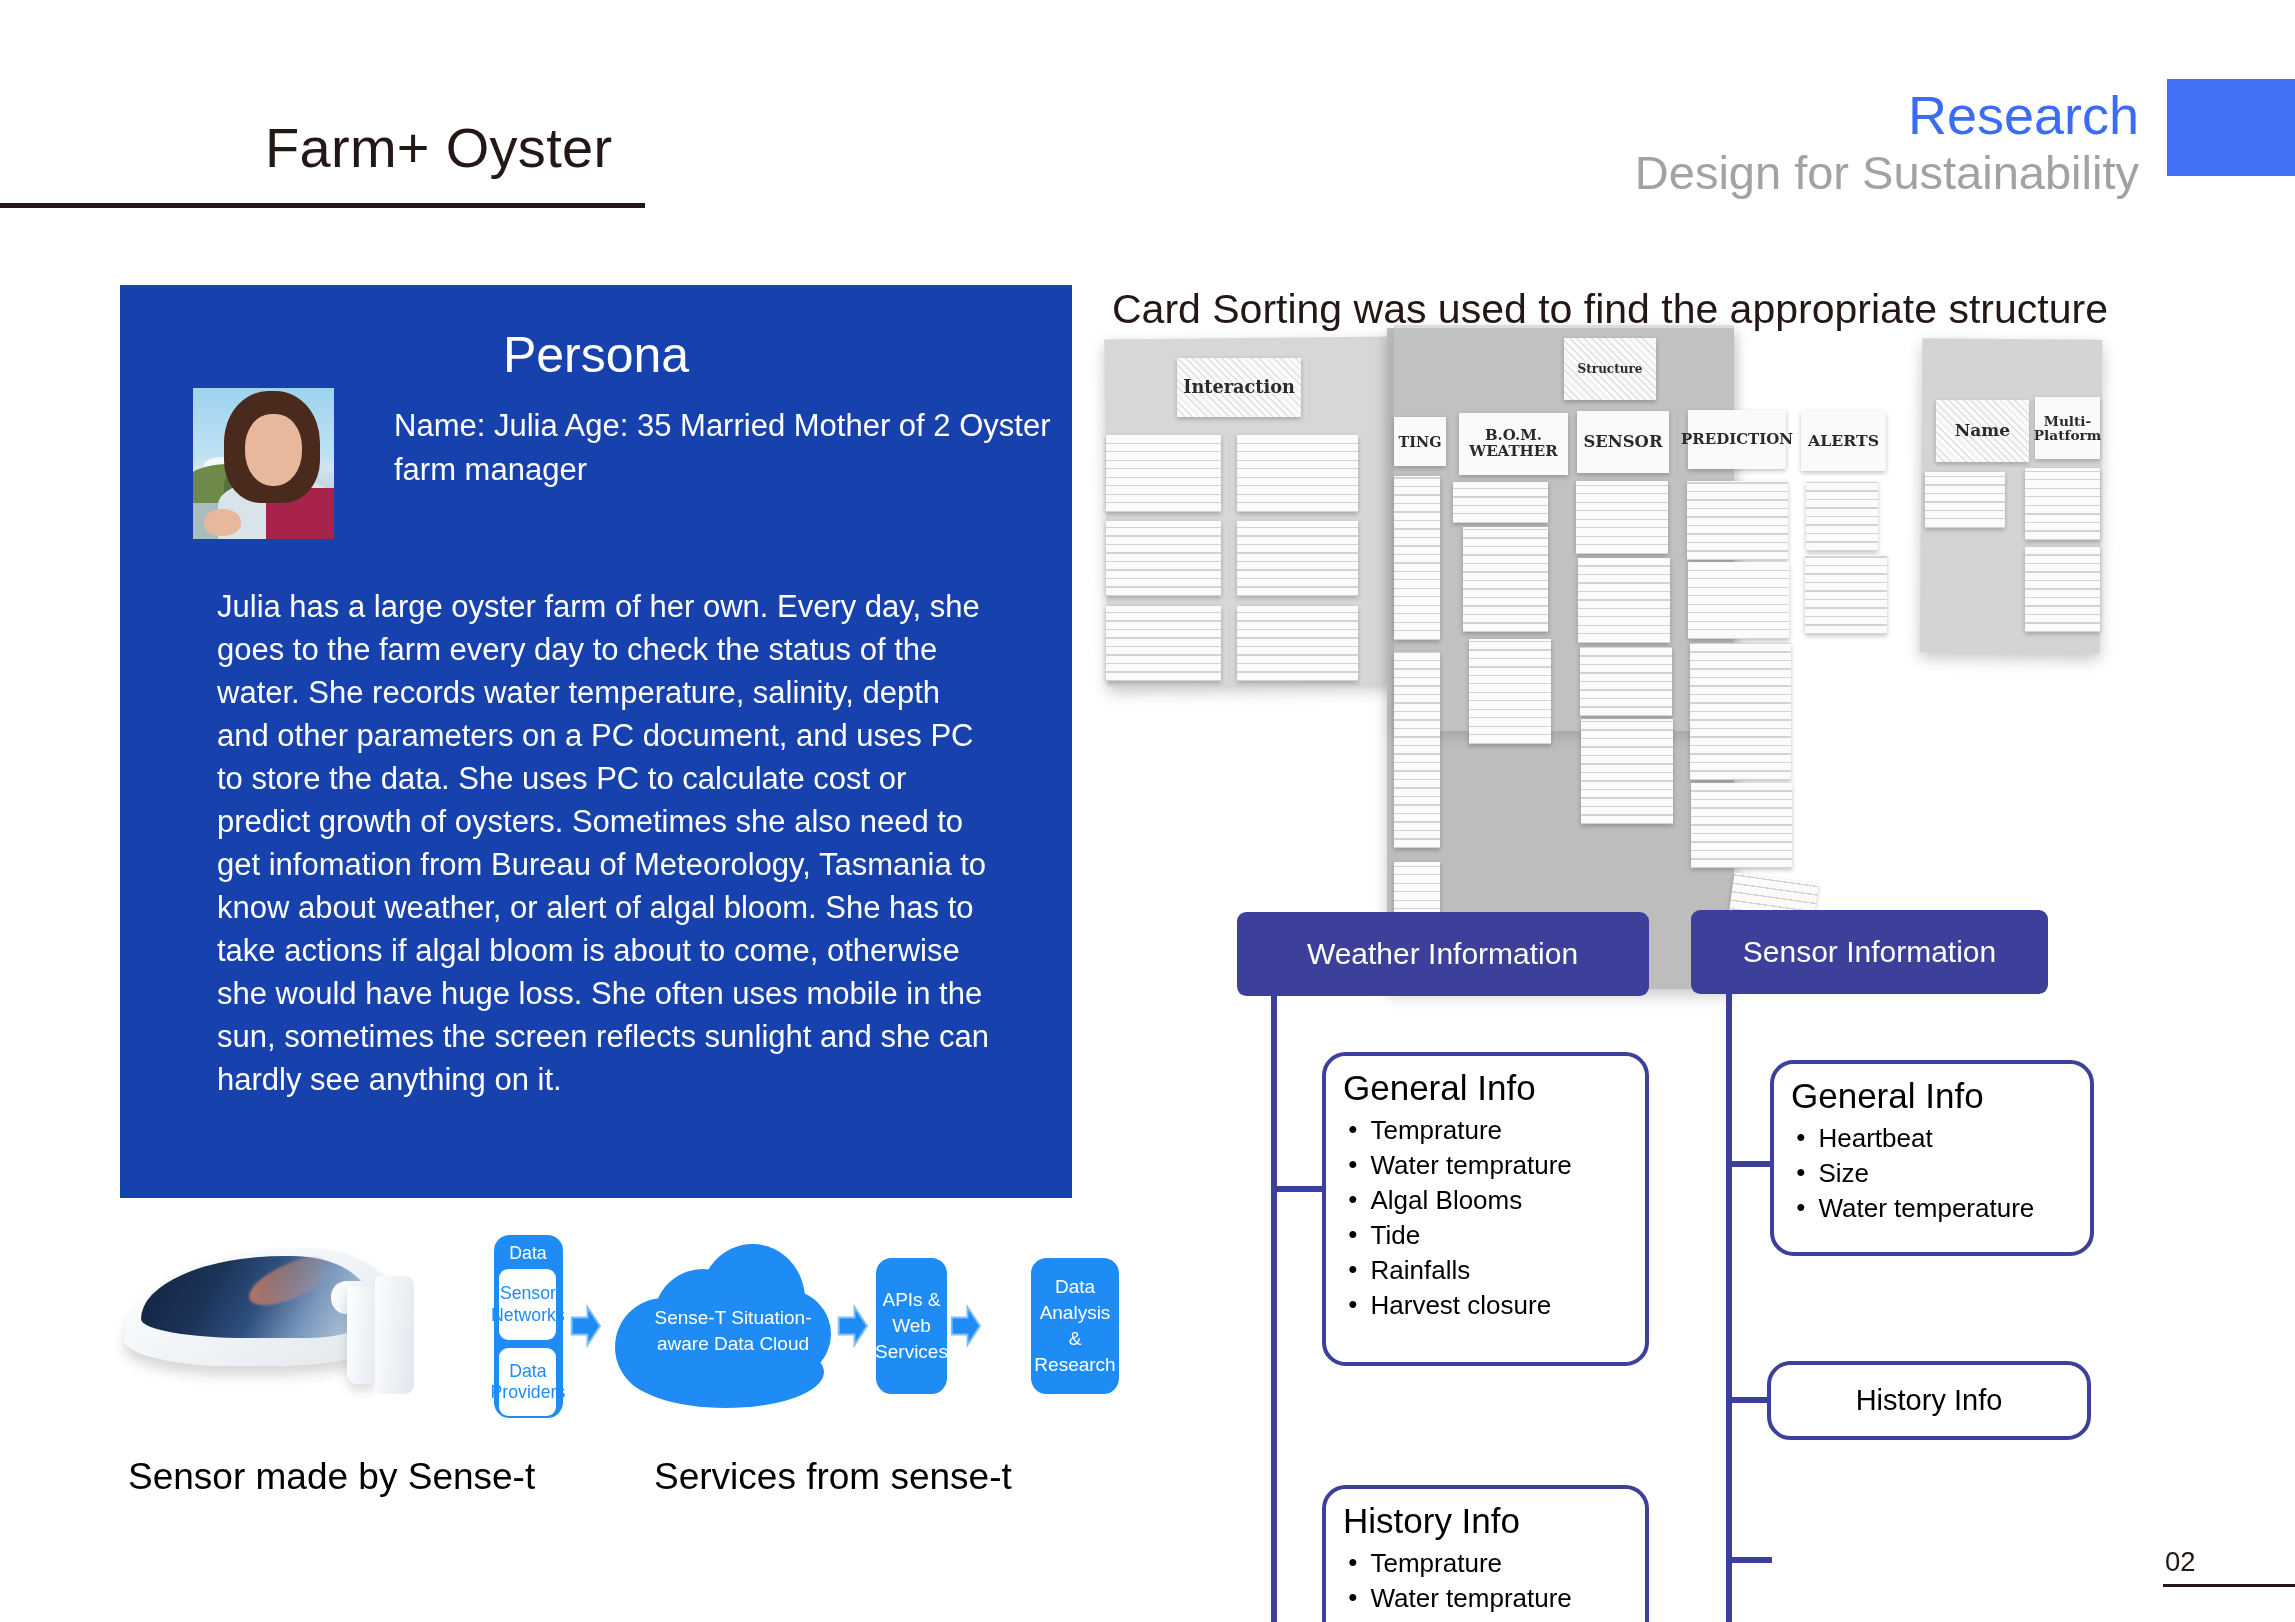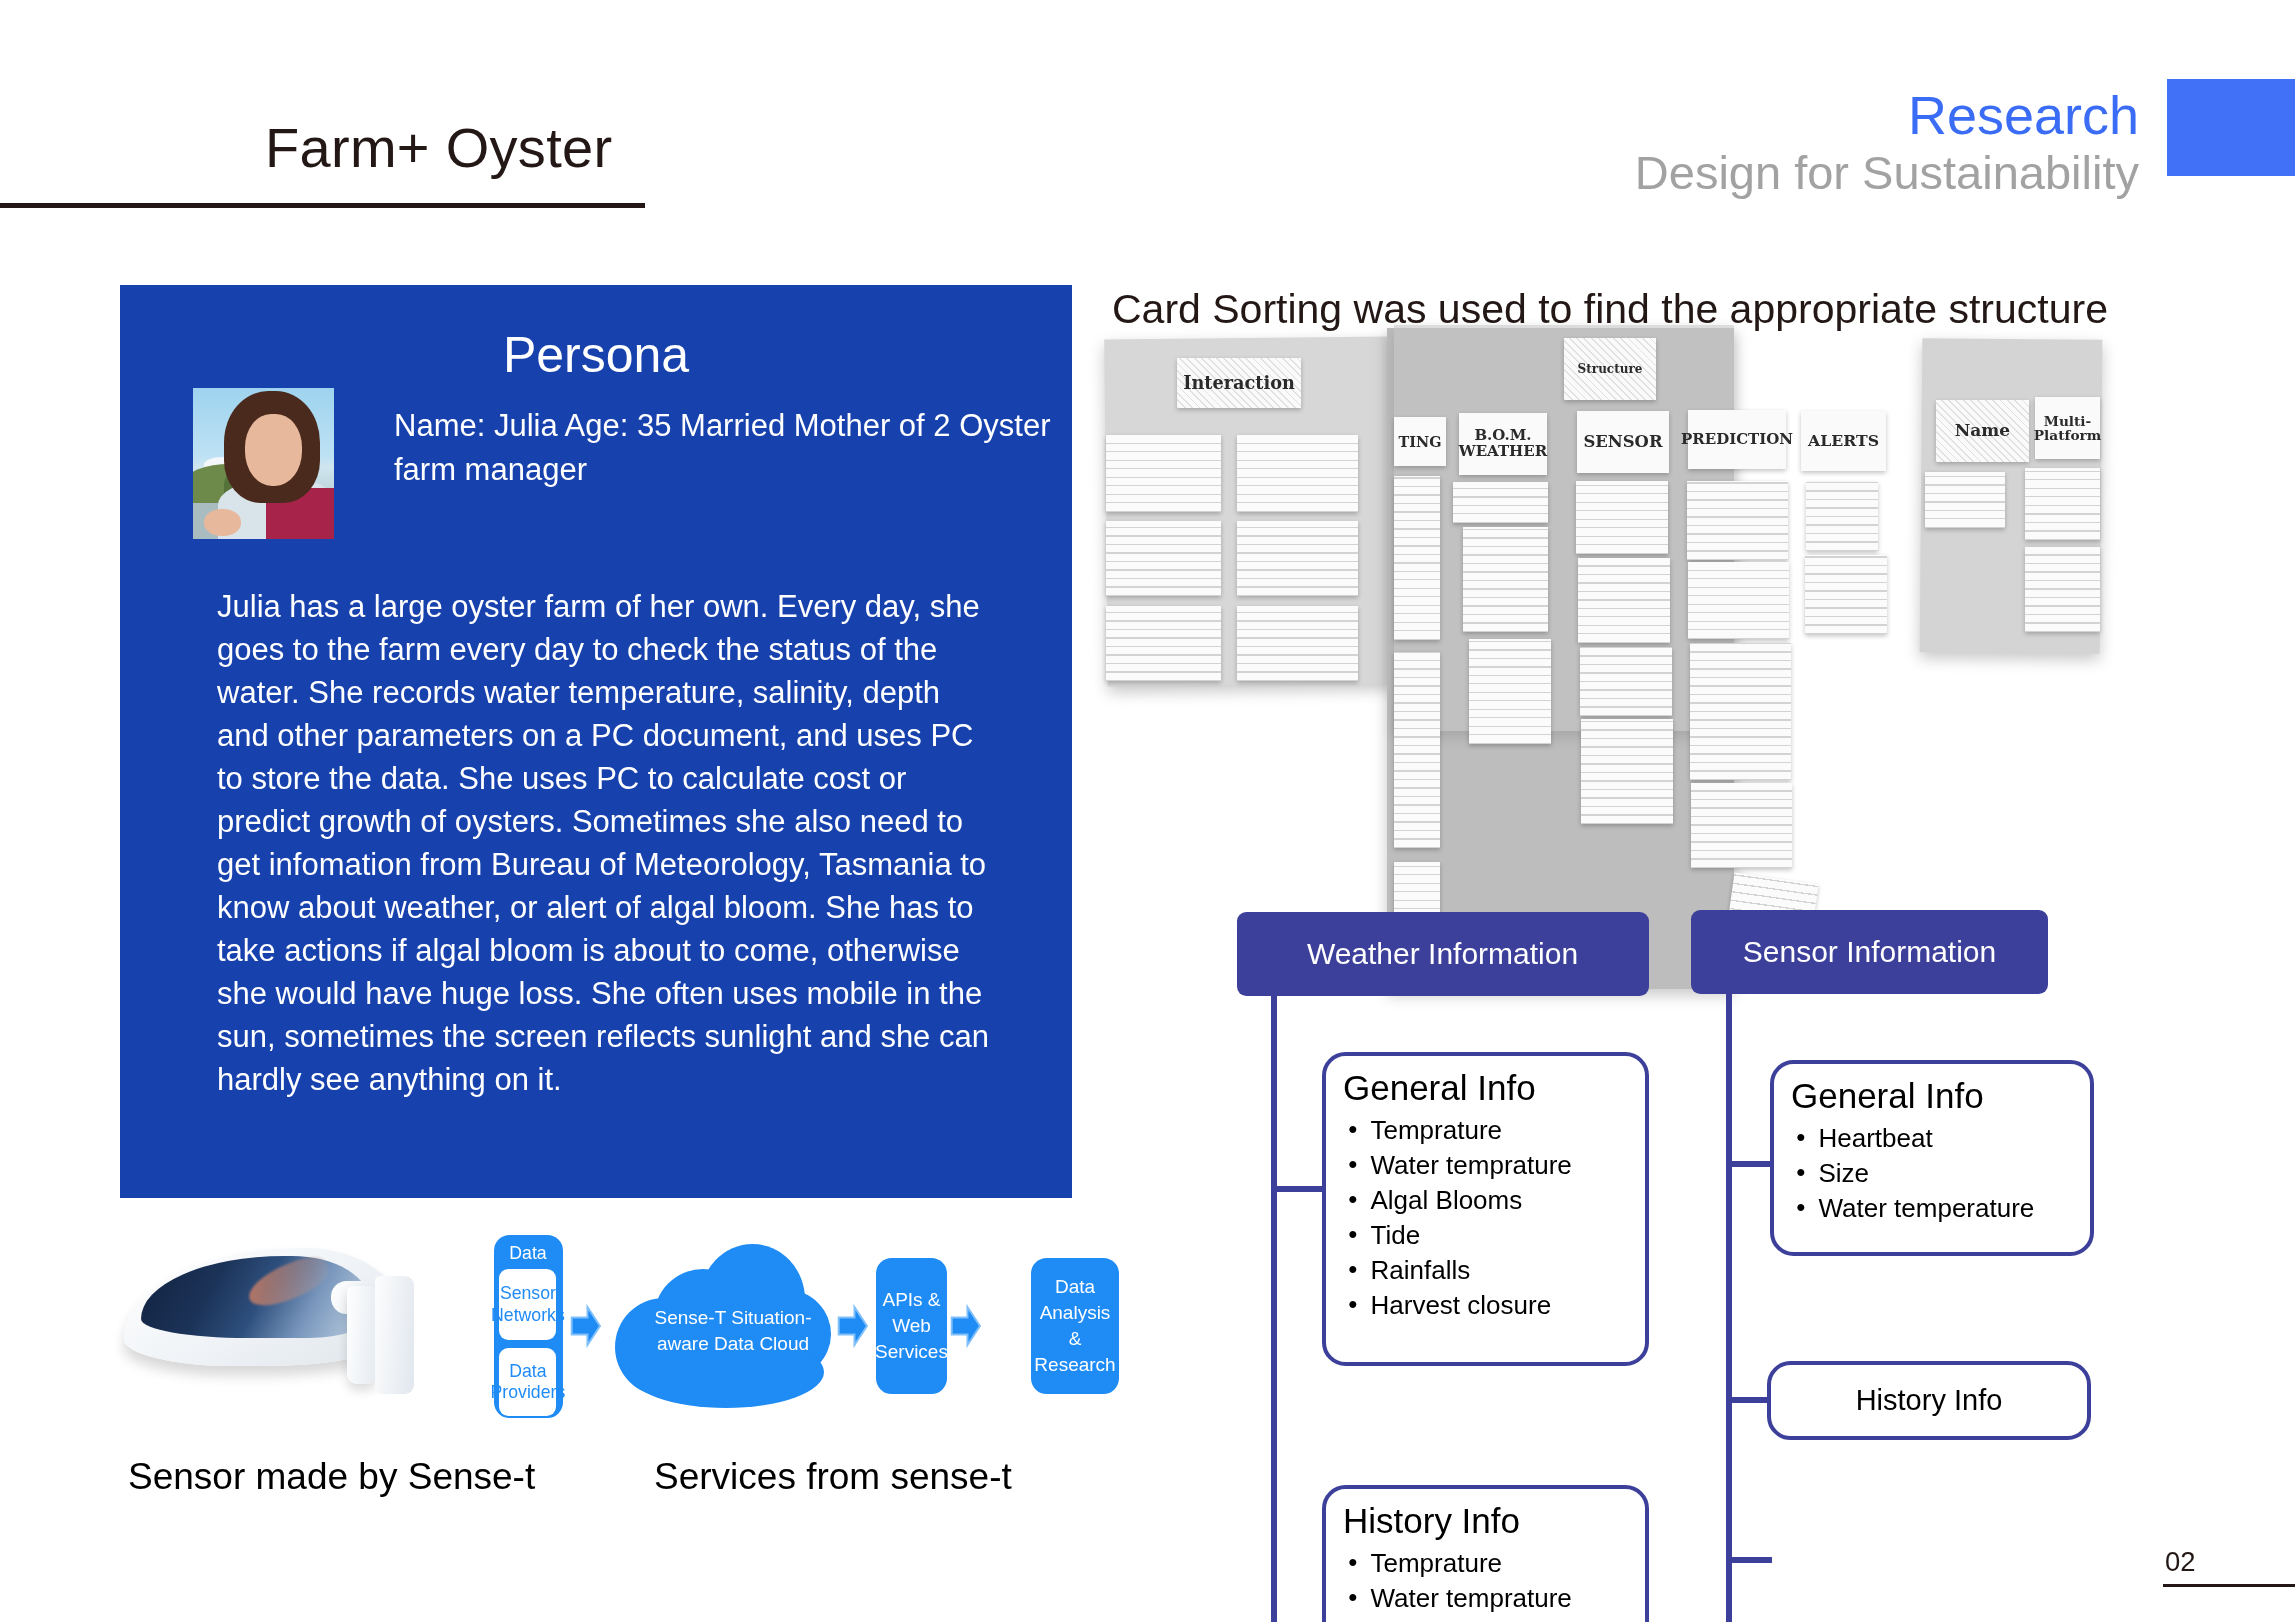--- a/index.html
+++ b/index.html
@@ -278,24 +278,24 @@
 </div>
 
 <div id="cardsort-heading">Card Sorting was used to find the appropriate structure</div>
 
 <div id="cardsort-photo">
   <div class="board" id="board-left"></div>
   <div class="board" id="board-mid"></div>
   <div class="board" id="board-mid2"></div>
   <div class="board" id="board-right"></div>
 
-  <div class="note hdr hatch" style="left:71px;top:33px;width:124px;height:50px;font-size:17.7px;">Interaction</div>
+  <div class="note hdr hatch" style="left:71px;top:33px;width:124px;height:59px;font-size:17.7px;">Interaction</div>
   <div class="note hdr hatch" style="left:458px;top:13px;width:92px;height:62px;font-size:12px;">Structure</div>
   <div class="note hdr" style="left:288px;top:92px;width:52px;height:49px;font-size:14.4px;">TING</div>
-  <div class="note hdr" style="left:353px;top:88px;width:88px;height:62px;font-size:15px;">B.O.M. WEATHER</div>
+  <div class="note hdr" style="left:353px;top:88px;width:109px;height:62px;font-size:15px;">B.O.M. WEATHER</div>
   <div class="note hdr" style="left:471px;top:86px;width:92px;height:62px;font-size:16.4px;">SENSOR</div>
   <div class="note hdr" style="left:582px;top:85px;width:98px;height:59px;font-size:15px;">PREDICTION</div>
   <div class="note hdr" style="left:695px;top:86px;width:85px;height:60px;font-size:15.7px;">ALERTS</div>
   <div class="note hdr hatch" style="left:830px;top:75px;width:93px;height:62px;font-size:17px;">Name</div>
   <div class="note hdr" style="left:929px;top:72px;width:65px;height:62px;font-size:13.7px;">Multi-Platform</div>
 
   <div class="note scrib" style="left:0px;top:110px;width:115px;height:77px;">.</div>
   <div class="note scrib" style="left:131px;top:110px;width:121px;height:77px;">.</div>
   <div class="note scrib" style="left:0px;top:196px;width:115px;height:75px;">.</div>
   <div class="note scrib" style="left:131px;top:196px;width:121px;height:75px;">.</div>

